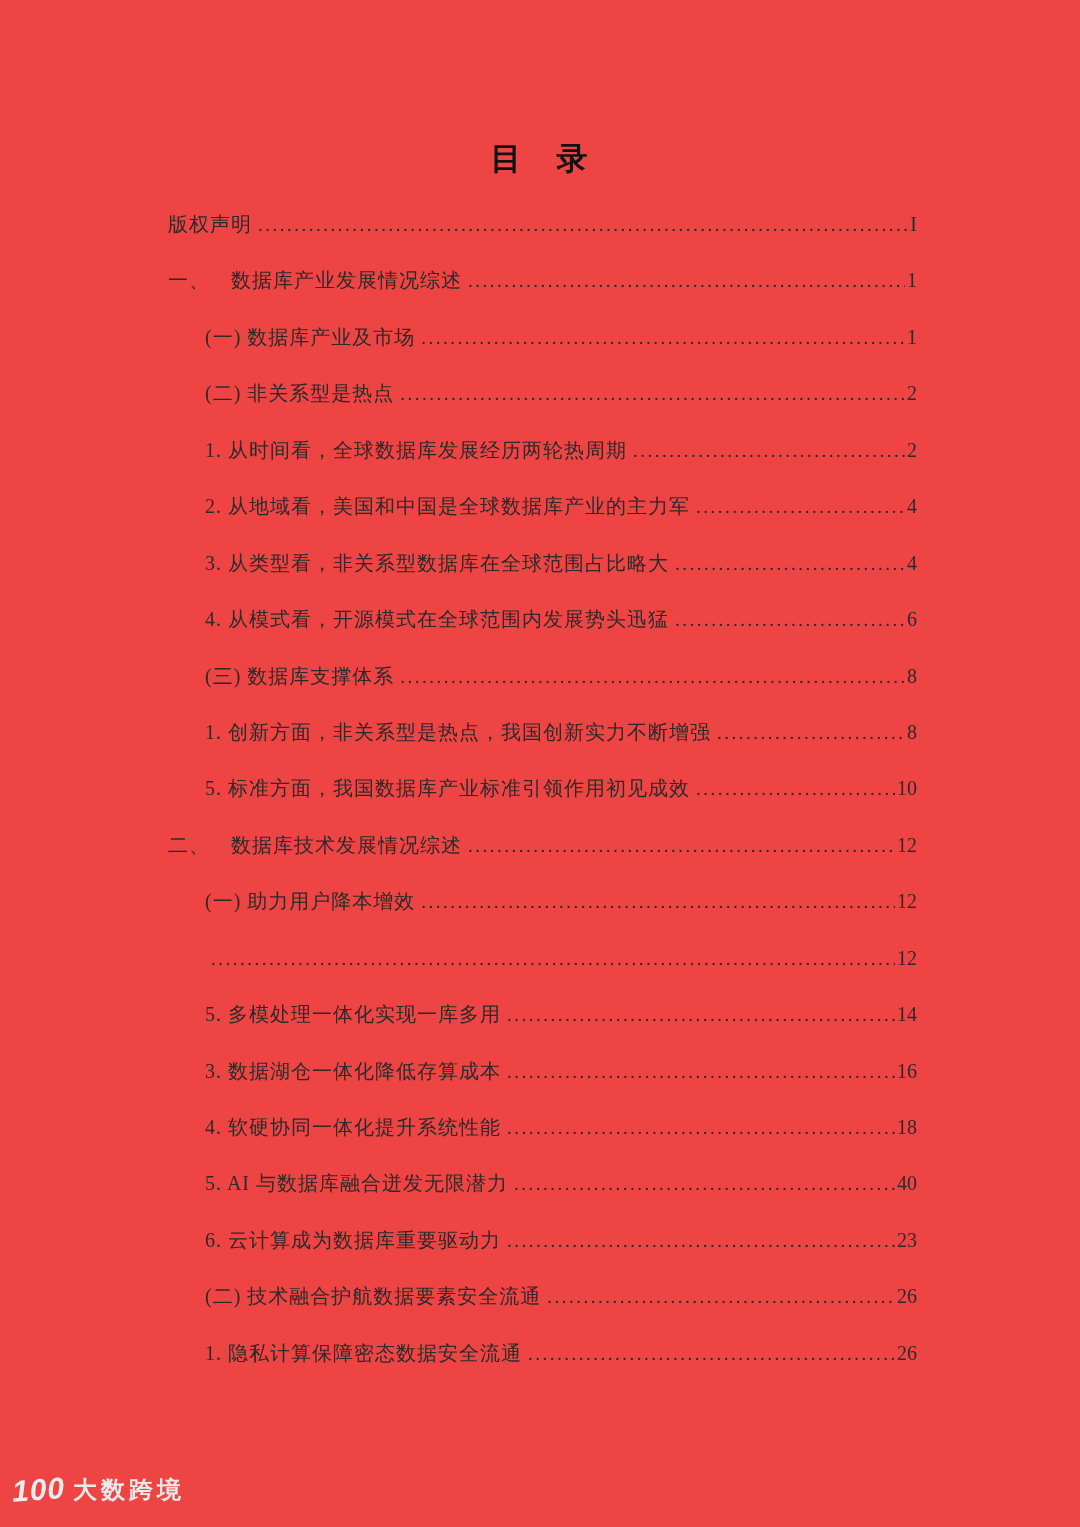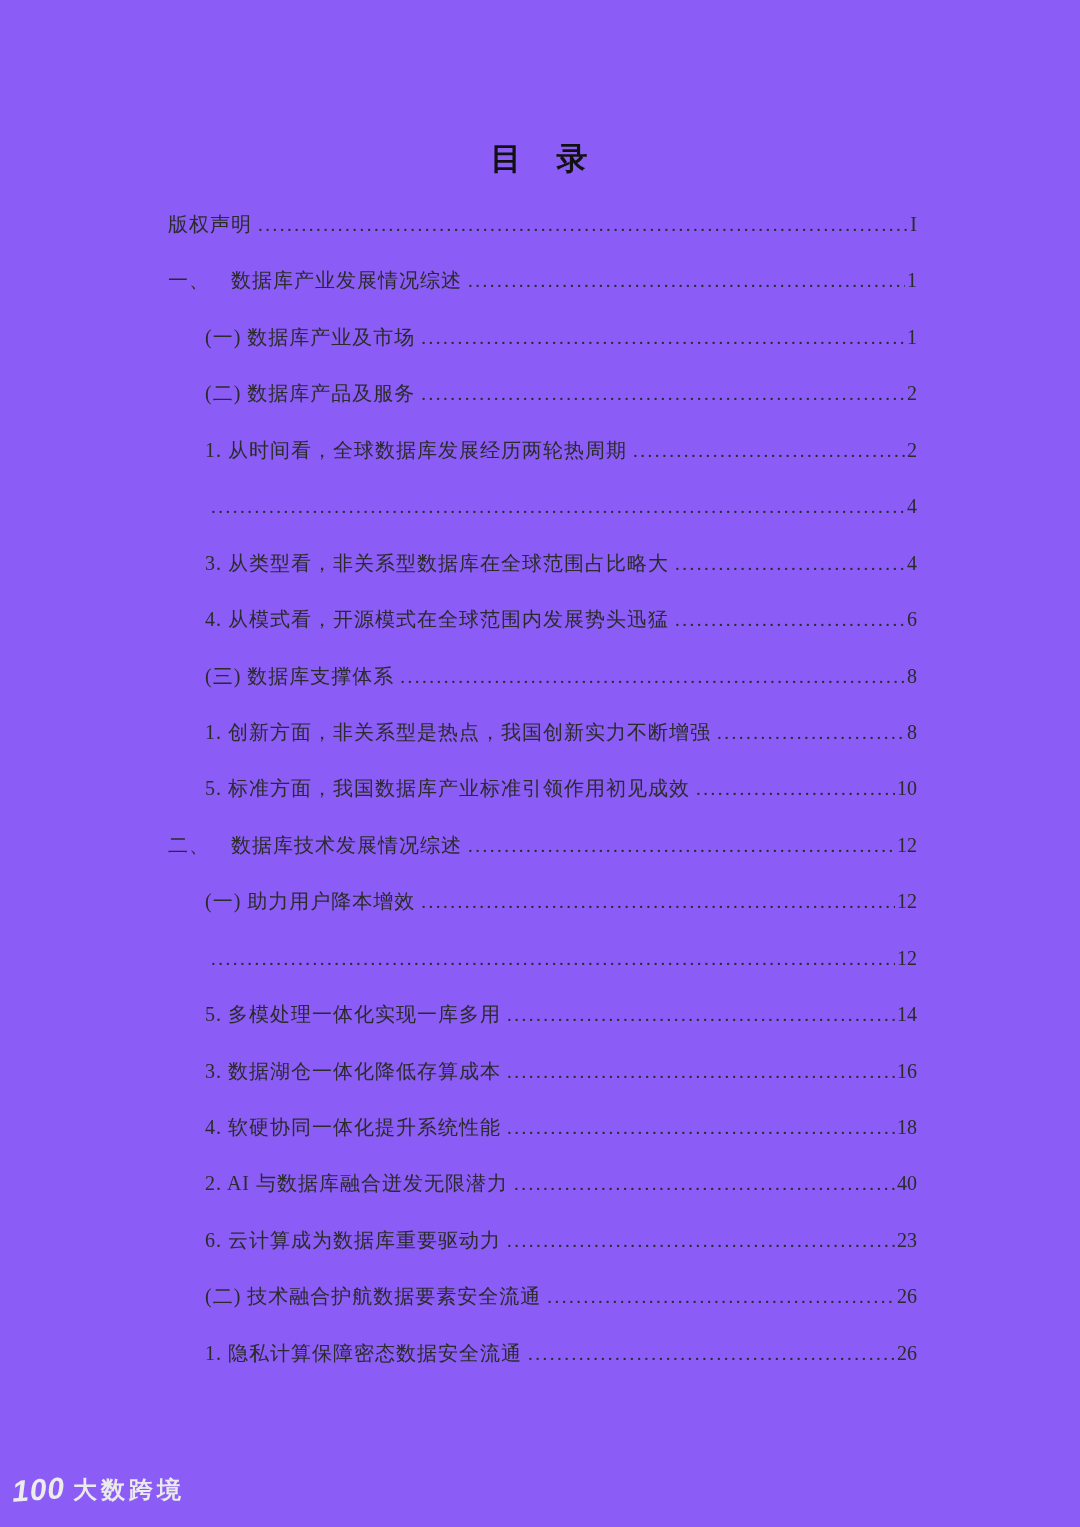--- a/index.html
+++ b/index.html
@@ -4,21 +4,21 @@
 <style>
   html, body {
     margin: 0;
     padding: 0;
     background: #ffffff;
   }
   .page {
     position: relative;
     width: 1080px;
     height: 1527px;
-    background: #8b5cf6;
+    background: #ef4444;
     overflow: hidden;
     font-family: "Liberation Serif", "DejaVu Serif", serif;
     color: #262626;
     box-sizing: border-box;
     padding-top: 136px;
   }
   .doc-title {
     margin: 0;
     text-align: center;
     font-family: "Liberation Sans", "DejaVu Sans", sans-serif;
@@ -105,30 +105,31 @@
     <span class="toc-label">一、　数据库产业发展情况综述</span>
     <span class="toc-dots"></span>
     <span class="toc-page">1</span>
   </div>
       <div class="toc-row lvl1">
     <span class="toc-label">(一) 数据库产业及市场</span>
     <span class="toc-dots"></span>
     <span class="toc-page">1</span>
   </div>
       <div class="toc-row lvl1">
-    <span class="toc-label">(二) 数据库产品及服务</span>
+    <span class="toc-label">(二) 非关系型是热点</span>
     <span class="toc-dots"></span>
     <span class="toc-page">2</span>
   </div>
       <div class="toc-row lvl1">
     <span class="toc-label">1. 从时间看，全球数据库发展经历两轮热周期</span>
     <span class="toc-dots"></span>
     <span class="toc-page">2</span>
   </div>
       <div class="toc-row lvl1">
+    <span class="toc-label">2. 从地域看，美国和中国是全球数据库产业的主力军</span>
     <span class="toc-dots"></span>
     <span class="toc-page">4</span>
   </div>
       <div class="toc-row lvl1">
     <span class="toc-label">3. 从类型看，非关系型数据库在全球范围占比略大</span>
     <span class="toc-dots"></span>
     <span class="toc-page">4</span>
   </div>
       <div class="toc-row lvl1">
     <span class="toc-label">4. 从模式看，开源模式在全球范围内发展势头迅猛</span>
@@ -173,21 +174,21 @@
     <span class="toc-label">3. 数据湖仓一体化降低存算成本</span>
     <span class="toc-dots"></span>
     <span class="toc-page">16</span>
   </div>
       <div class="toc-row lvl1">
     <span class="toc-label">4. 软硬协同一体化提升系统性能</span>
     <span class="toc-dots"></span>
     <span class="toc-page">18</span>
   </div>
       <div class="toc-row lvl1">
-    <span class="toc-label">2. AI 与数据库融合迸发无限潜力</span>
+    <span class="toc-label">5. AI 与数据库融合迸发无限潜力</span>
     <span class="toc-dots"></span>
     <span class="toc-page">40</span>
   </div>
       <div class="toc-row lvl1">
     <span class="toc-label">6. 云计算成为数据库重要驱动力</span>
     <span class="toc-dots"></span>
     <span class="toc-page">23</span>
   </div>
       <div class="toc-row lvl1">
     <span class="toc-label">(二) 技术融合护航数据要素安全流通</span>

